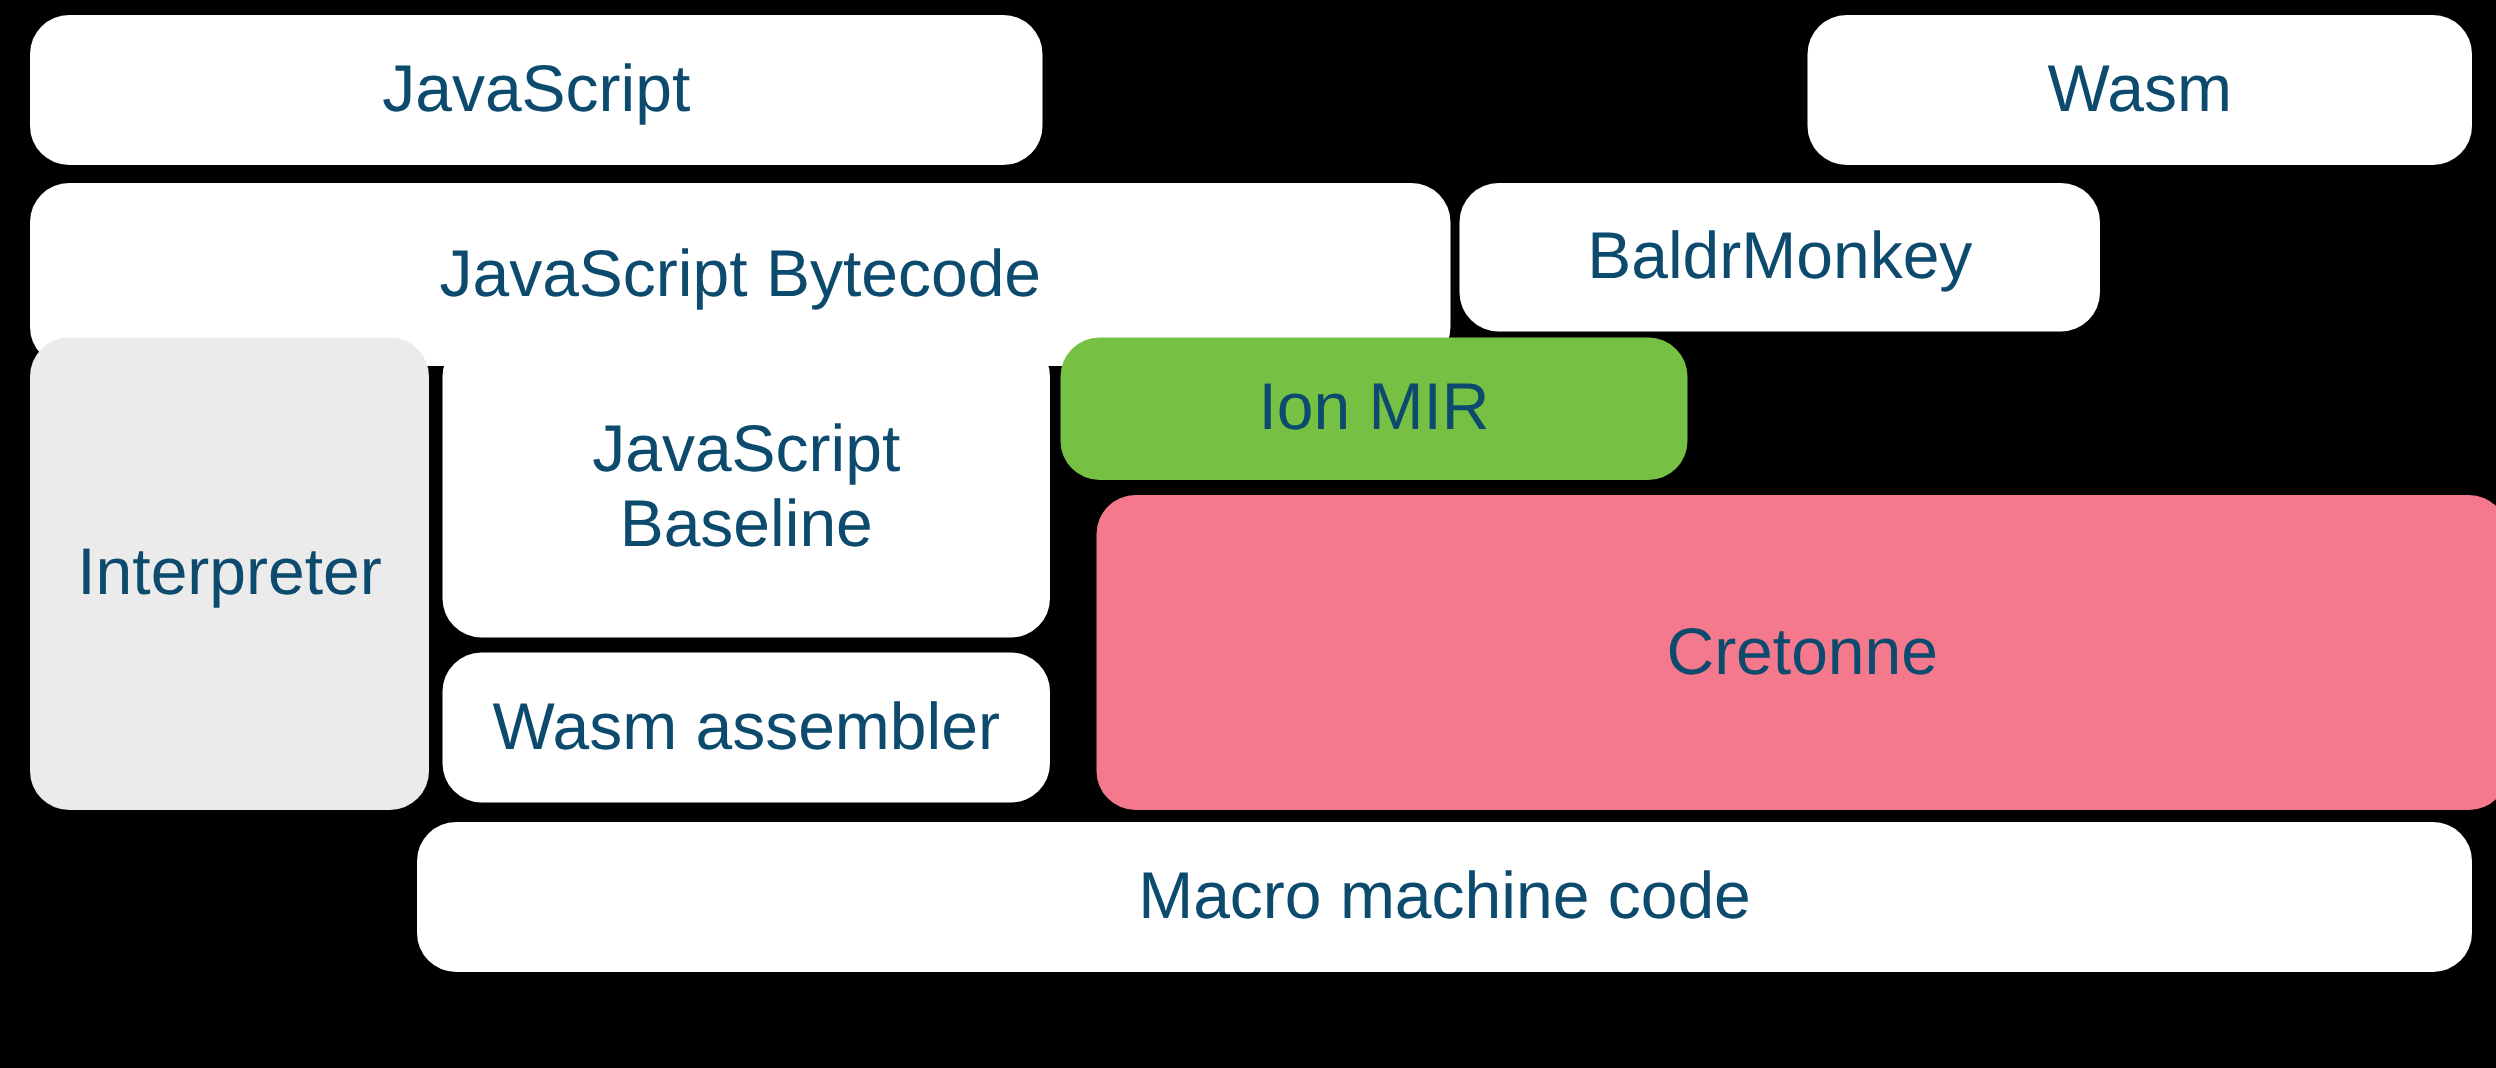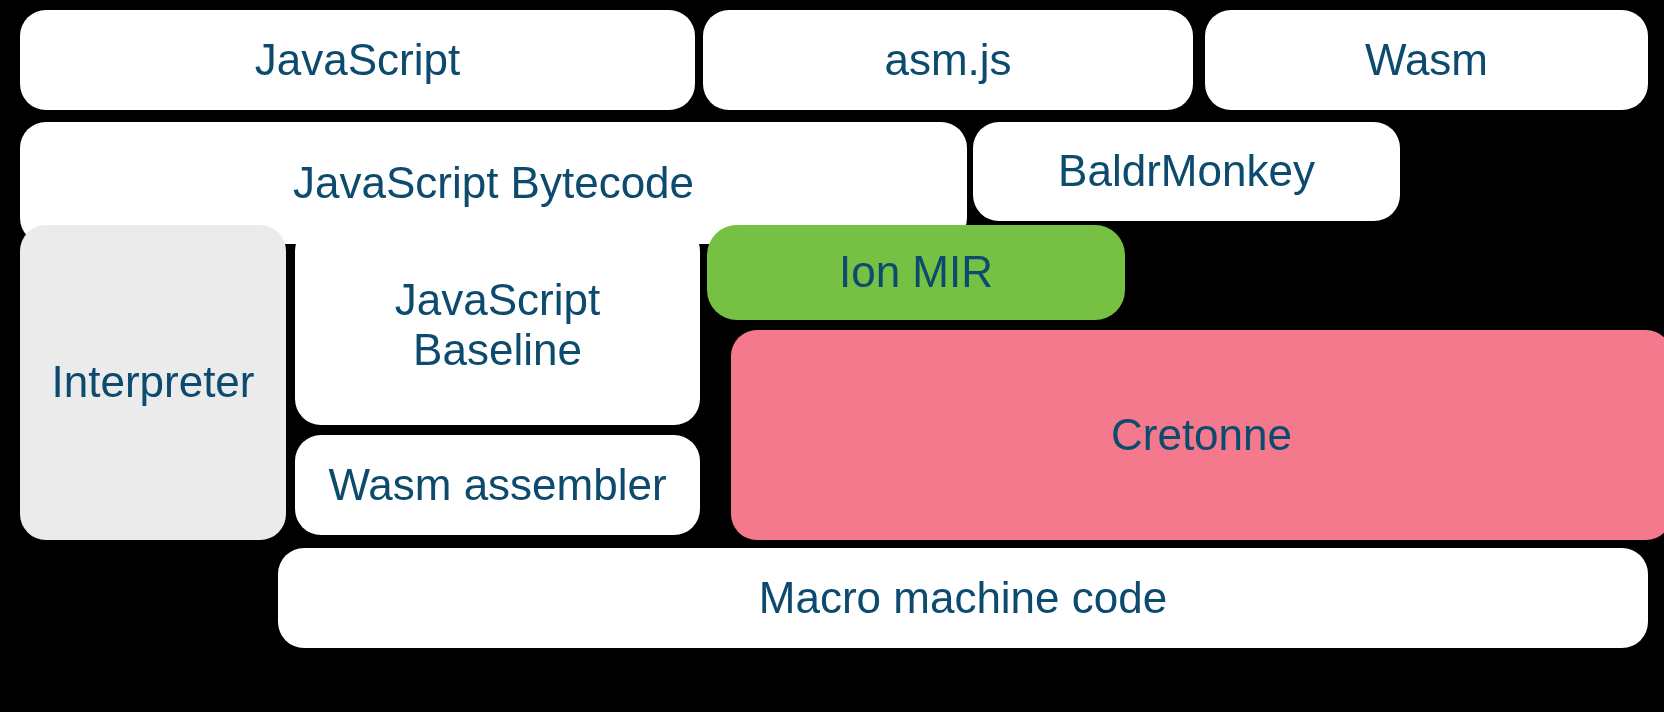--- a/index.html
+++ b/index.html
@@ -29,21 +29,21 @@
     justify-content: center;
     text-align: center;
     line-height: 1.14;
     font-size: 44px;
     font-weight: 400;
     font-family: "Liberation Sans", sans-serif;
     white-space: pre-line;
     padding: 0 10px;
   }
   .node.gray   { background: #ebebeb; }
-  .node.green  { background: #76c043; border-radius: 30px; }
+  .node.green  { background: #76c043; }
   .node.pink   { background: #f4798c; margin-left: 24px; }
 
   
   #n-javascript        { left: 20px;   top: 10px;  width: 675px; height: 100px; }
   #n-asmjs             { left: 703px;  top: 10px;  width: 490px; height: 100px; }
   #n-wasm              { left: 1205px; top: 10px;  width: 443px; height: 100px; }
 
   
   #n-js-bytecode       { left: 20px;   top: 122px; width: 947px; height: 122px; }
   #n-baldrmonkey       { left: 973px;  top: 122px; width: 427px; height: 99px; }
@@ -58,21 +58,20 @@
   
   #n-native-code       { left: 278px;  top: 548px; width: 1370px; height: 100px; }
 </style>
 </head>
 <body>
 
 <div id="diagram">
 
   <div class="node" id="n-javascript">JavaScript</div>
 
-  <div class="node" id="n-asmjs">asm.js</div>
 
   <div class="node" id="n-wasm">Wasm</div>
 
   <div class="node" id="n-js-bytecode">JavaScript Bytecode</div>
 
   <div class="node" id="n-baldrmonkey">BaldrMonkey</div>
 
   <div class="node gray" id="n-interpreter">Interpreter</div>
 
   <div class="node" id="n-js-baseline">JavaScript

